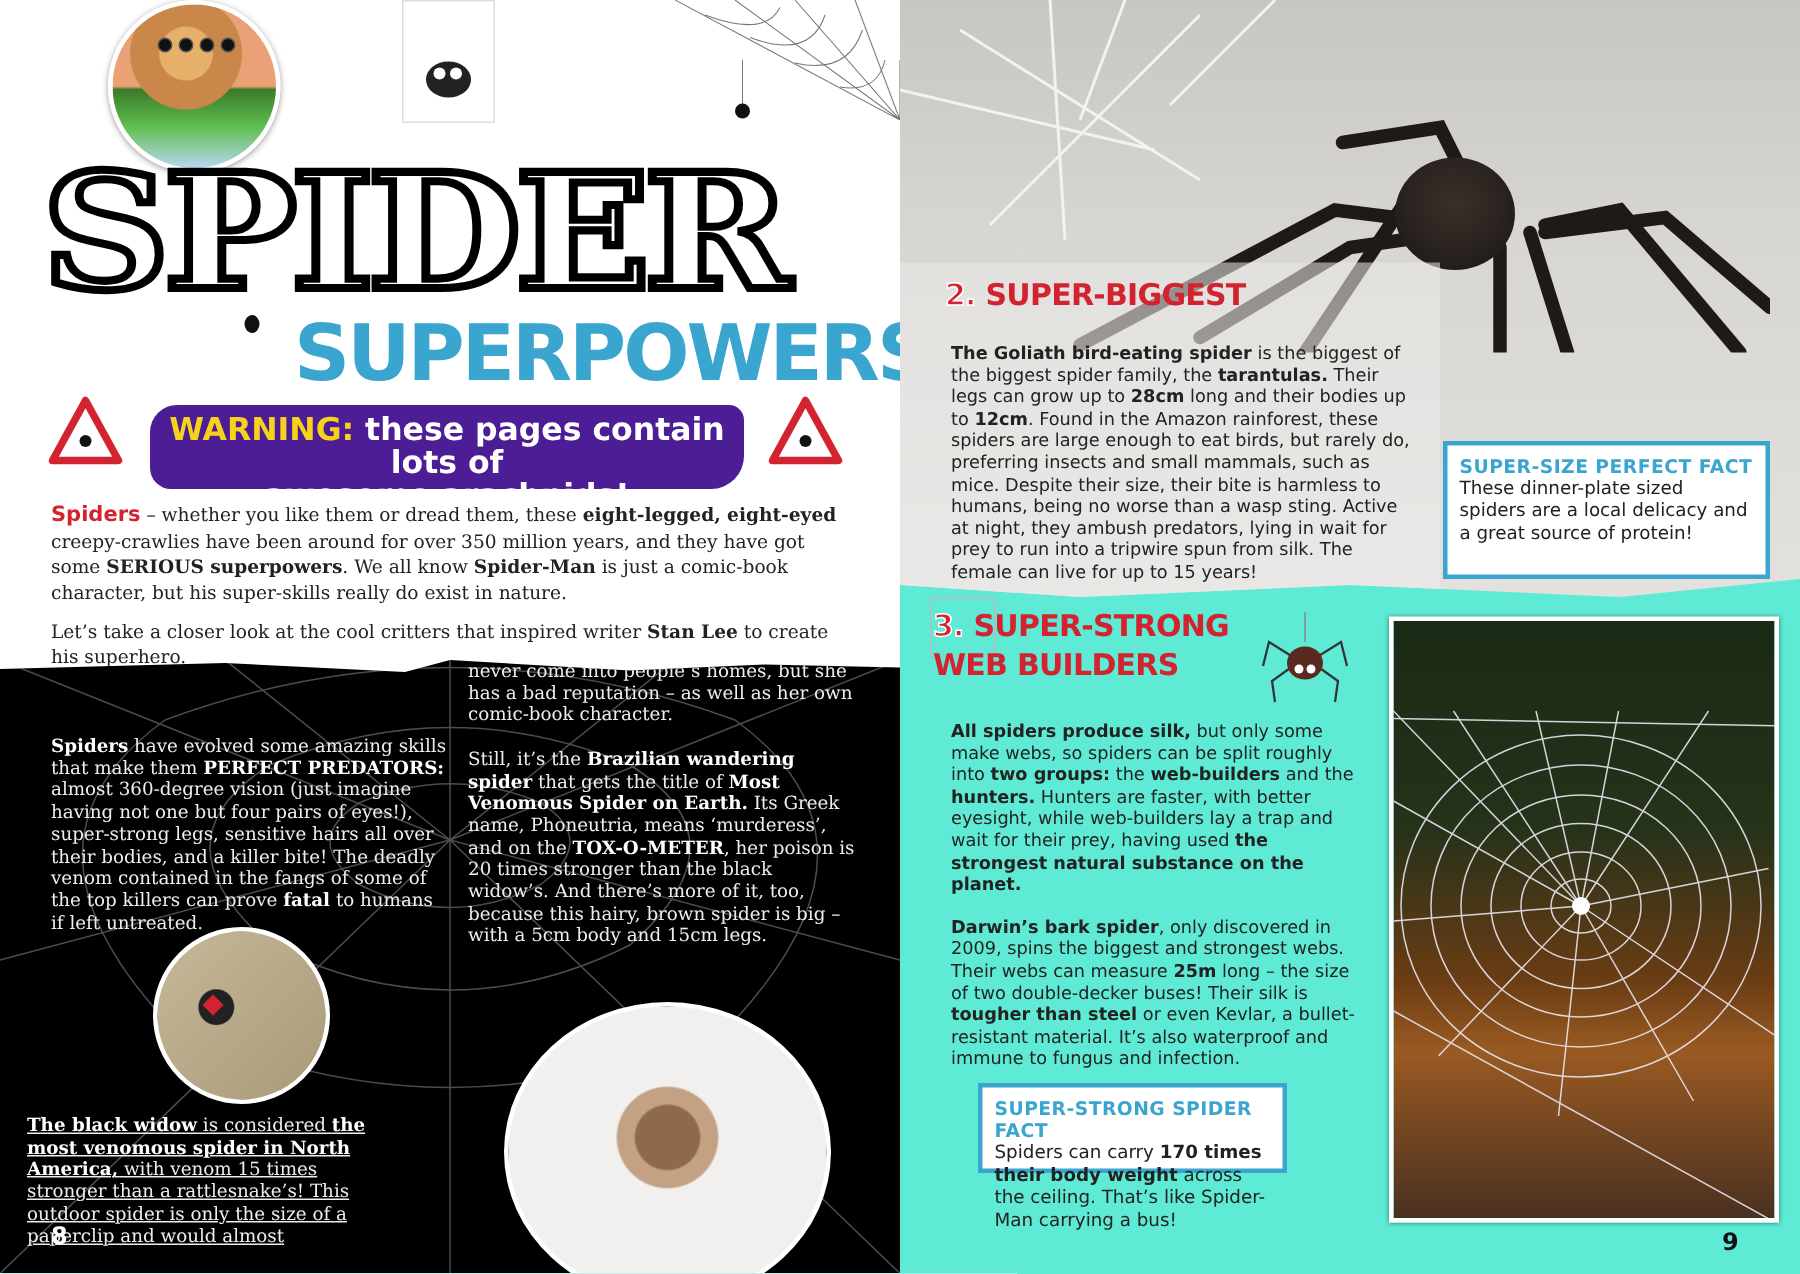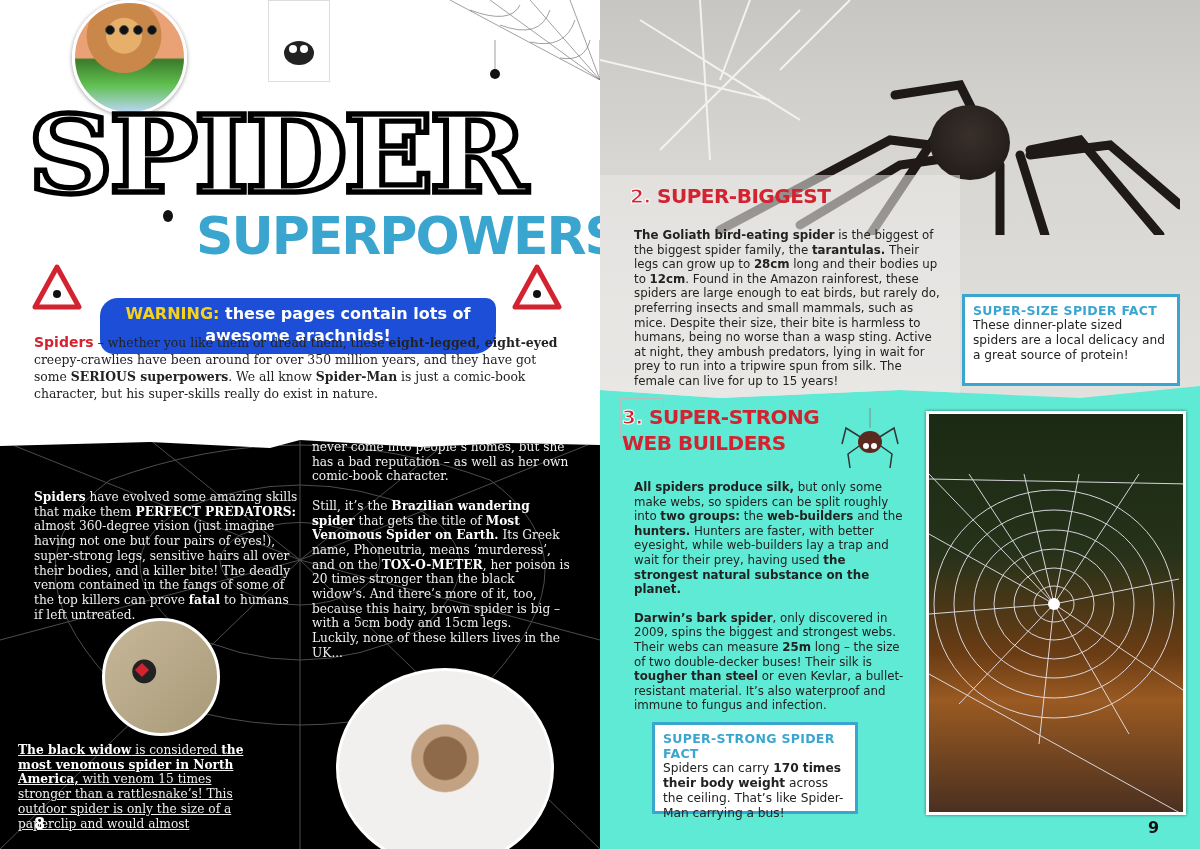--- a/index.html
+++ b/index.html
@@ -17,21 +17,21 @@
   .hanging-spiders { position: absolute; left: 268px; top: 0; width: 62px; height: 82px; border: 1px solid #ddd; }
   .hanging-spiders .face { position: absolute; left: 15px; top: 40px; width: 30px; height: 24px; border-radius: 50%; background: #222; }
   .hanging-spiders .face::before { content: ""; position: absolute; left: 5px; top: 4px; width: 8px; height: 8px; border-radius: 50%; background: #fff; box-shadow: 11px 0 0 #fff; }
   .web-corner { position: absolute; left: 450px; top: 0; width: 150px; height: 80px; }
   .drop-spider { position: absolute; width: 10px; height: 12px; border-radius: 50%; background: #111; }
 
   .title-spider { position: absolute; left: 28px; top: 96px; font-family: "DejaVu Serif", serif; font-weight: bold; font-size: 118px; letter-spacing: -4px; color: #fff; -webkit-text-stroke: 6px #000; line-height: 1; transform: scaleY(0.9); }
   .title-super { position: absolute; left: 196px; top: 210px; font-family: "DejaVu Sans", sans-serif; font-weight: 900; font-size: 52px; letter-spacing: -2px; color: #3aa6cf; line-height: 1; }
 
   .warn-tri { position: absolute; top: 264px; width: 50px; height: 46px; }
-  .warn-banner { position: absolute; left: 100px; top: 270px; width: 396px; height: 56px; background: #1d4ed8; border-radius: 18px 10px 22px 14px; color: #fff; font-family: "DejaVu Sans", sans-serif; font-weight: bold; font-size: 16px; text-align: center; line-height: 22px; padding-top: 5px; margin-top: 28px; }
+  .warn-banner { position: absolute; left: 100px; top: 270px; width: 396px; height: 56px; background: #4c1d95; border-radius: 18px 10px 22px 14px; color: #fff; font-family: "DejaVu Sans", sans-serif; font-weight: bold; font-size: 21px; text-align: center; line-height: 22px; padding-top: 5px; }
   .warn-banner .yl { color: #f7d21b; }
 
   .intro { position: absolute; left: 34px; top: 334px; width: 530px; font-family: "DejaVu Serif", serif; font-size: 12.4px; line-height: 17px; color: #222; }
   .intro p { margin-bottom: 9px; }
   .intro .red { color: #d42330; font-family: "DejaVu Sans", sans-serif; font-weight: bold; font-size: 14px; }
   b { font-weight: bold; }
 
   
   .black { position: absolute; left: 0; top: 440px; width: 600px; height: 409px; background: #000; clip-path: polygon(0 6px, 25% 2px, 45% 8px, 50% 0, 70% 7px, 85% 3px, 100% 5px, 100% 100%, 0 100%); }
   .webbg { position: absolute; inset: 0; opacity: .45; }
@@ -55,21 +55,21 @@
   .tbody { position: absolute; left: 330px; top: 105px; width: 80px; height: 75px; border-radius: 50%; background: radial-gradient(circle at 50% 40%, #3a302a, #1b1715); }
   .fade { position: absolute; left: 0; top: 175px; width: 360px; height: 223px; background: linear-gradient(180deg, rgba(235,233,231,.55), rgba(235,233,231,.8)); }
   .h2 { position: absolute; left: 30px; top: 184px; }
   .h2 .num { color: #d42330; -webkit-text-stroke: 1px #fff; }
   .t2 { position: absolute; left: 34px; top: 228px; width: 310px; font-family: "DejaVu Sans", sans-serif; font-size: 11.8px; line-height: 14.6px; color: #222; }
 
   .factbox { position: absolute; background: #fff; border: 3px solid #3aa6cf; padding: 6px 8px; font-family: "DejaVu Sans", sans-serif; color: #222; }
   .factbox .ft { color: #3aa6cf; font-weight: 900; font-size: 12.5px; letter-spacing: .3px; }
   .factbox .fb { font-size: 12.2px; line-height: 15px; }
   .f1 { left: 362px; top: 294px; width: 218px; height: 92px; }
-  .f2 { left: 52px; top: 722px; width: 206px; height: 92px; }
+  .f2 { left: 52px; top: 722px; width: 206px; height: 60px; }
 
   .h3 { position: absolute; left: 22px; top: 404px; line-height: 26px; }
   .h3 .num { color: #d42330; -webkit-text-stroke: 1px #fff; }
   .h3box { position: absolute; left: 20px; top: 398px; width: 44px; height: 40px; border: 1px solid #bbb; }
   .cute-spider { position: absolute; left: 240px; top: 408px; width: 60px; height: 62px; }
   .t3 { position: absolute; left: 34px; top: 480px; width: 272px; font-family: "DejaVu Sans", sans-serif; font-size: 11.8px; line-height: 14.6px; color: #222; }
   .t3 p { margin-bottom: 14px; }
 
   .webphoto { position: absolute; left: 326px; top: 411px; width: 260px; height: 404px; border: 3px solid #fff; box-shadow: 0 0 3px rgba(0,0,0,.5);
     background: linear-gradient(180deg, #1b2a14 0%, #26321a 35%, #6a3c14 60%, #9a5a22 72%, #4a3020 100%); overflow: hidden; }
@@ -117,40 +117,40 @@
       <span>these pages contain lots of</span><br>
       <span>awesome arachnids!</span>
     </div>
     <svg class="warn-tri" style="left:512px" viewBox="0 0 50 46">
       <polygon points="25,3 47,43 3,43" fill="#fff" stroke="#d42330" stroke-width="5" stroke-linejoin="round"></polygon>
       <circle cx="25" cy="30" r="4" fill="#111"></circle>
     </svg>
 
     <div class="intro">
       <p><span class="red">Spiders</span><span> – whether you like them or dread them, these </span><b>eight-legged, eight-eyed</b><span> creepy-crawlies have been around for over 350 million years, and they have got some </span><b>SERIOUS superpowers</b><span>. We all know </span><b>Spider-Man</b><span> is just a comic-book character, but his super-skills really do exist in nature.</span></p>
+      <p><span>Let’s take a closer look at the cool critters that inspired writer </span><b>Stan Lee</b><span> to create his superhero.</span></p>
     </div>
 
     <div class="black">
       <svg class="webbg" viewBox="0 0 600 409" preserveAspectRatio="none">
         <g stroke="#aaa" stroke-width="1" fill="none">
           <path d="M300 120 L0 0 M300 120 L150 0 M300 120 L300 0 M300 120 L450 0 M300 120 L600 0 M300 120 L600 200 M300 120 L600 409 M300 120 L300 409 M300 120 L0 409 M300 120 L0 200"></path>
           <path d="M240 95 Q300 70 360 95 Q400 120 360 150 Q300 180 240 150 Q200 120 240 95"></path>
           <path d="M180 70 Q300 20 420 70 Q500 120 420 190 Q300 250 180 190 Q100 120 180 70"></path>
           <path d="M110 40 Q300 -30 490 40 Q600 120 490 240 Q300 330 110 240 Q0 120 110 40"></path>
         </g>
       </svg>
       <div class="btext c1"><b>Spiders</b><span> have evolved some amazing skills that make them </span><b>PERFECT PREDATORS:</b><span> almost 360-degree vision (just imagine having not one but four pairs of eyes!), super-strong legs, sensitive hairs all over their bodies, and a killer bite! The deadly venom contained in the fangs of some of the top killers can prove </span><b>fatal</b><span> to humans if left untreated.</span></div>
       <div class="widow">
           <div class="mark"></div>
         </div>
       <div class="btext c3"><b>The black widow</b><span> is considered </span><b>the most venomous spider in North America,</b><span> with venom 15 times stronger than a rattlesnake’s! This outdoor spider is only the size of a paperclip and would almost</span></div>
       <div class="btext c2">
         <p>never come into people’s homes, but she has a bad reputation – as well as her own comic-book character.</p><br>
         <p><span>Still, it’s the </span><b>Brazilian wandering spider</b><span> that gets the title of </span><b>Most Venomous Spider on Earth.</b><span> Its Greek name, Phoneutria, means ‘murderess’, and on the </span><b>TOX-O-METER</b><span>, her poison is 20 times stronger than the black widow’s. And there’s more of it, too, because this hairy, brown spider is big – with a 5cm body and 15cm legs.</span></p>
-        <p>Luckily, none of these killers lives in the UK...</p>
       </div>
       <div class="wander"></div>
       <div class="pagenum pn8">8</div>
     </div>
   </div>
 
   <div class="page right">
     <div class="tarantula">
       <svg class="twigs" viewBox="0 0 340 170">
         <g stroke="#f4f2ee" stroke-width="2" fill="none">
@@ -167,21 +167,21 @@
             <path d="M330 95 L380 85 L460 180"></path>
             <path d="M330 100 L410 90 L480 150"></path>
             <path d="M290 90 L260 30 L195 40"></path>
         </g>
       </svg>
       <div class="tbody"></div>
       <div class="fade"></div>
       <div class="sec-head h2"><span class="num">2.</span> <span>SUPER-BIGGEST</span></div>
       <div class="t2"><b>The Goliath bird-eating spider</b><span> is the biggest of the biggest spider family, the </span><b>tarantulas.</b><span> Their legs can grow up to </span><b>28cm</b><span> long and their bodies up to </span><b>12cm</b><span>. Found in the Amazon rainforest, these spiders are large enough to eat birds, but rarely do, preferring insects and small mammals, such as mice. Despite their size, their bite is harmless to humans, being no worse than a wasp sting. Active at night, they ambush predators, lying in wait for prey to run into a tripwire spun from silk. The female can live for up to 15 years!</span></div>
       <div class="factbox f1">
-        <div class="ft">SUPER-SIZE SPIDER FACT</div>
+        <div class="ft">SUPER-SIZE PERFECT FACT</div>
         <div class="fb">These dinner-plate sized spiders are a local delicacy and a great source of protein!</div>
       </div>
     </div>
 
     <div class="h3box"></div>
     <div class="sec-head h3"><span class="num">3.</span> <span>SUPER-STRONG</span><br><span>WEB BUILDERS</span></div>
     <svg class="cute-spider" viewBox="0 0 60 62">
       <line x1="30" y1="0" x2="30" y2="20" stroke="#888"></line>
       <g stroke="#333" stroke-width="1.5" fill="none">
         <path d="M22 30 L6 20 L2 36"></path>

